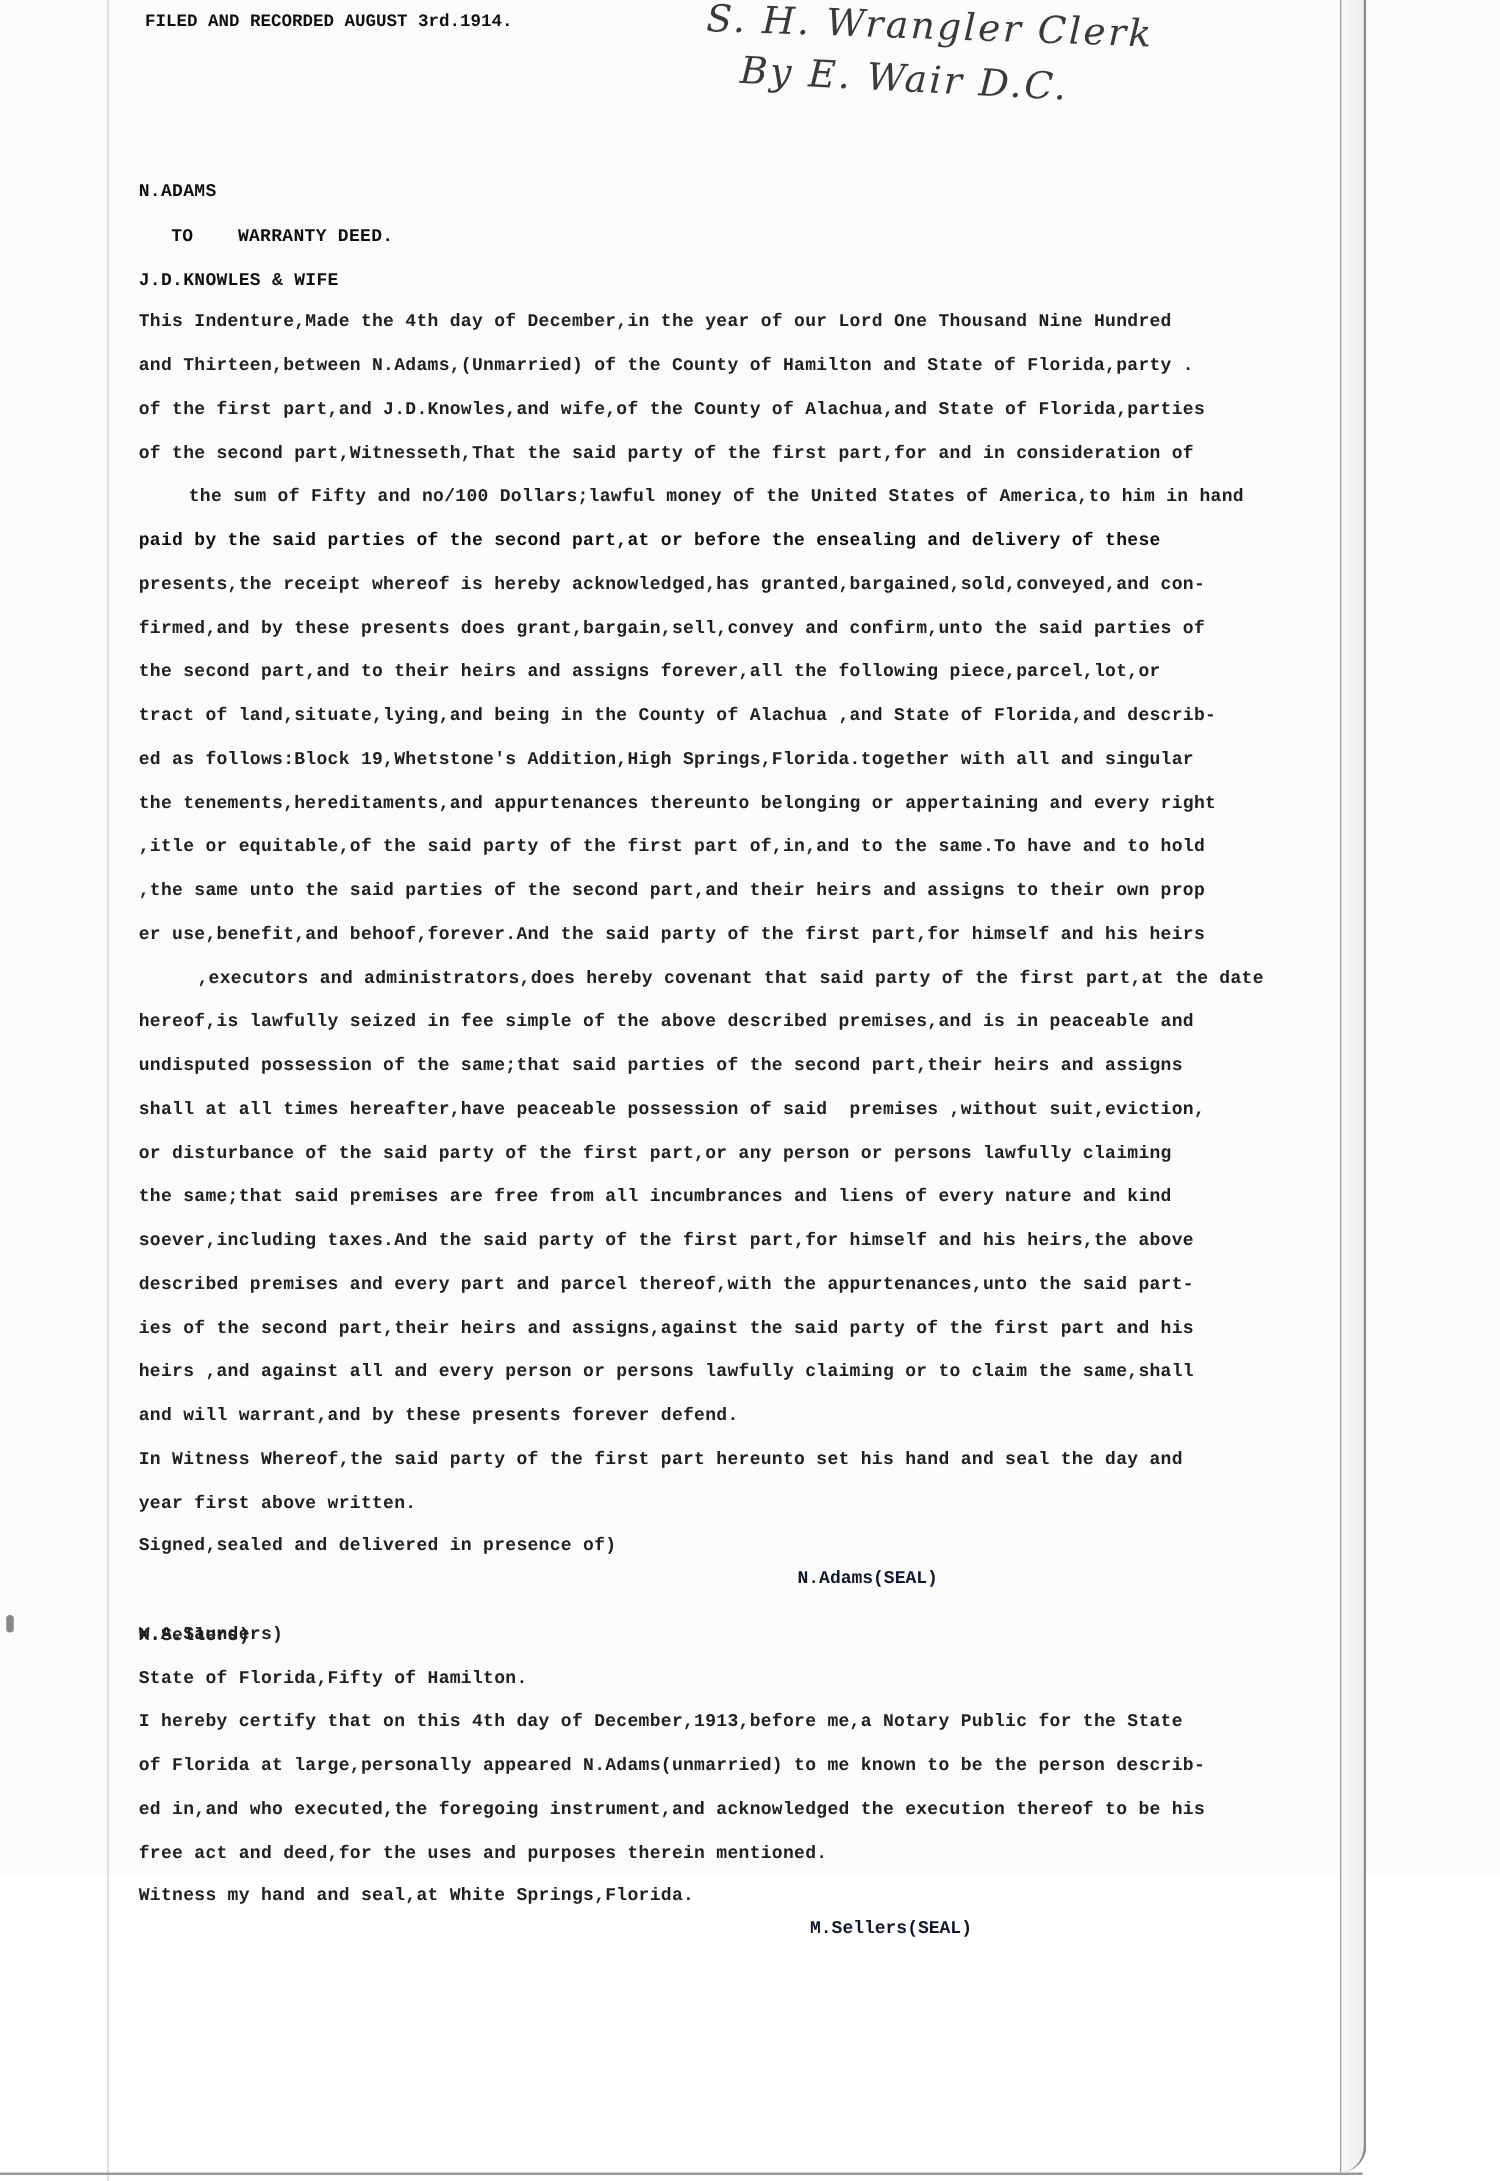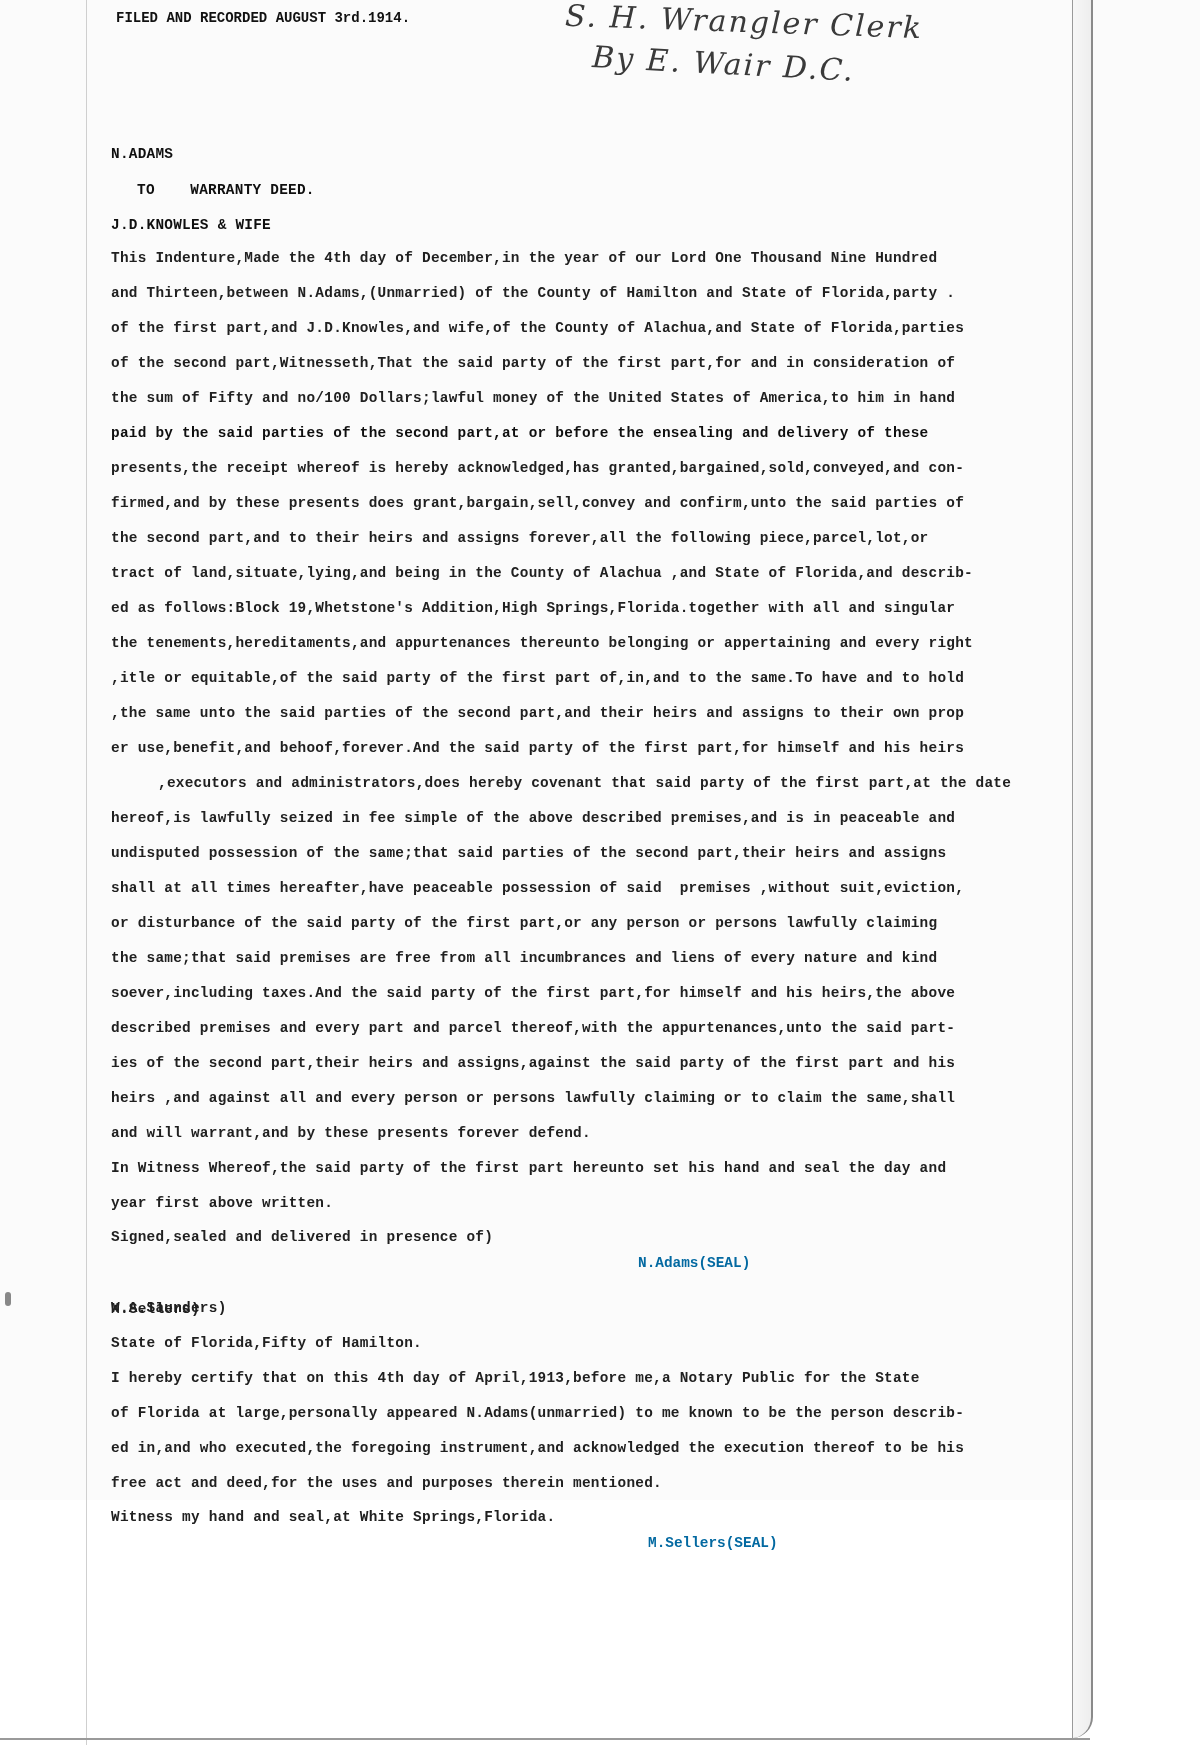--- a/index.html
+++ b/index.html
@@ -45,21 +45,21 @@
   .header-line {
     position:absolute; left:116px; top:10px;
     font-size:14px; font-weight:bold; white-space:pre; color:#111;
   }
   .handwriting {
     position:absolute; font-family:"DejaVu Serif", serif; font-style:italic;
     font-size:30px; color:#3a3a3a; white-space:pre; letter-spacing:2px;
   }
   .hw1 { left:565px; top:4px; transform:rotate(2deg); }
   .hw2 { left:592px; top:46px; transform:rotate(3deg); }
-  .sig-right { position:absolute; font-size:14.4px; font-weight:bold; white-space:pre; color:#0369a1;text-align:right; }
+  .sig-right { position:absolute; font-size:14.4px; font-weight:bold; white-space:pre; color:#0f172a;text-align:right; }
 </style>
 </head>
 <body>
 
 <div class="page">
   <div class="left-rule"></div>
   <div class="paper-edge"></div>
   <div class="bottom-rule"></div>
   <div class="margin-mark"></div>
 
@@ -69,21 +69,21 @@
 
   <div class="line heavy" style="top:145px;">N.ADAMS</div>
   <div class="line heavy" style="top:181px; left:137px;">TO    WARRANTY DEED.</div>
   <div class="line heavy" style="top:216px;text-align:center;">J.D.KNOWLES &amp; WIFE</div>
 
   <div>
     <div class="line" style="top:249px;">This Indenture,Made the 4th day of December,in the year of our Lord One Thousand Nine Hundred</div>
     <div class="line" style="top:284px;">and Thirteen,between N.Adams,(Unmarried) of the County of Hamilton and State of Florida,party .</div>
     <div class="line" style="top:319px;">of the first part,and J.D.Knowles,and wife,of the County of Alachua,and State of Florida,parties</div>
     <div class="line" style="top:354px;">of the second part,Witnesseth,That the said party of the first part,for and in consideration of</div>
-    <div class="line" style="top:389px;">the sum of Fifty and no/100 Dollars;lawful money of the United States of America,to him in hand</div>
+    <div class="line" style="top:389px;margin-left:40px;">the sum of Fifty and no/100 Dollars;lawful money of the United States of America,to him in hand</div>
     <div class="line heavy" style="top:424px;">paid by the said parties of the second part,at or before the ensealing and delivery of these</div>
     <div class="line" style="top:459px;">presents,the receipt whereof is hereby acknowledged,has granted,bargained,sold,conveyed,and con-</div>
     <div class="line" style="top:494px;">firmed,and by these presents does grant,bargain,sell,convey and confirm,unto the said parties of</div>
     <div class="line" style="top:529px;">the second part,and to their heirs and assigns forever,all the following piece,parcel,lot,or</div>
     <div class="line" style="top:564px;">tract of land,situate,lying,and being in the County of Alachua ,and State of Florida,and describ-</div>
     <div class="line" style="top:599px;">ed as follows:Block 19,Whetstone's Addition,High Springs,Florida.together with all and singular</div>
     <div class="line" style="top:634px;">the tenements,hereditaments,and appurtenances thereunto belonging or appertaining and every right</div>
     <div class="line" style="top:669px;">,itle or equitable,of the said party of the first part of,in,and to the same.To have and to hold</div>
     <div class="line" style="top:704px;">,the same unto the said parties of the second part,and their heirs and assigns to their own prop</div>
     <div class="line" style="top:739px;">er use,benefit,and behoof,forever.And the said party of the first part,for himself and his heirs</div>
@@ -104,20 +104,20 @@
   </div>
 
   <div>
     <div class="line" style="top:1264px;margin-top:36px;">M.Sellers)</div>
     <div class="sig-right" style="left:638px; top:1255px;">N.Adams(SEAL)</div>
     <div class="line" style="top:1299px;">W.A.Saunders)</div>
   </div>
 
   <div>
     <div class="line" style="top:1334px;">State of Florida,Fifty of Hamilton.</div>
-    <div class="line" style="top:1369px;">I hereby certify that on this 4th day of April,1913,before me,a Notary Public for the State</div>
+    <div class="line" style="top:1369px;">I hereby certify that on this 4th day of December,1913,before me,a Notary Public for the State</div>
     <div class="line" style="top:1404px;">of Florida at large,personally appeared N.Adams(unmarried) to me known to be the person describ-</div>
     <div class="line" style="top:1439px;">ed in,and who executed,the foregoing instrument,and acknowledged the execution thereof to be his</div>
     <div class="line" style="top:1474px;">free act and deed,for the uses and purposes therein mentioned.</div>
     <div class="line" style="top:1508px;">Witness my hand and seal,at White Springs,Florida.</div>
     <div class="sig-right" style="left:648px; top:1535px;">M.Sellers(SEAL)</div>
   </div>
 </div>
 
 </body></html>

